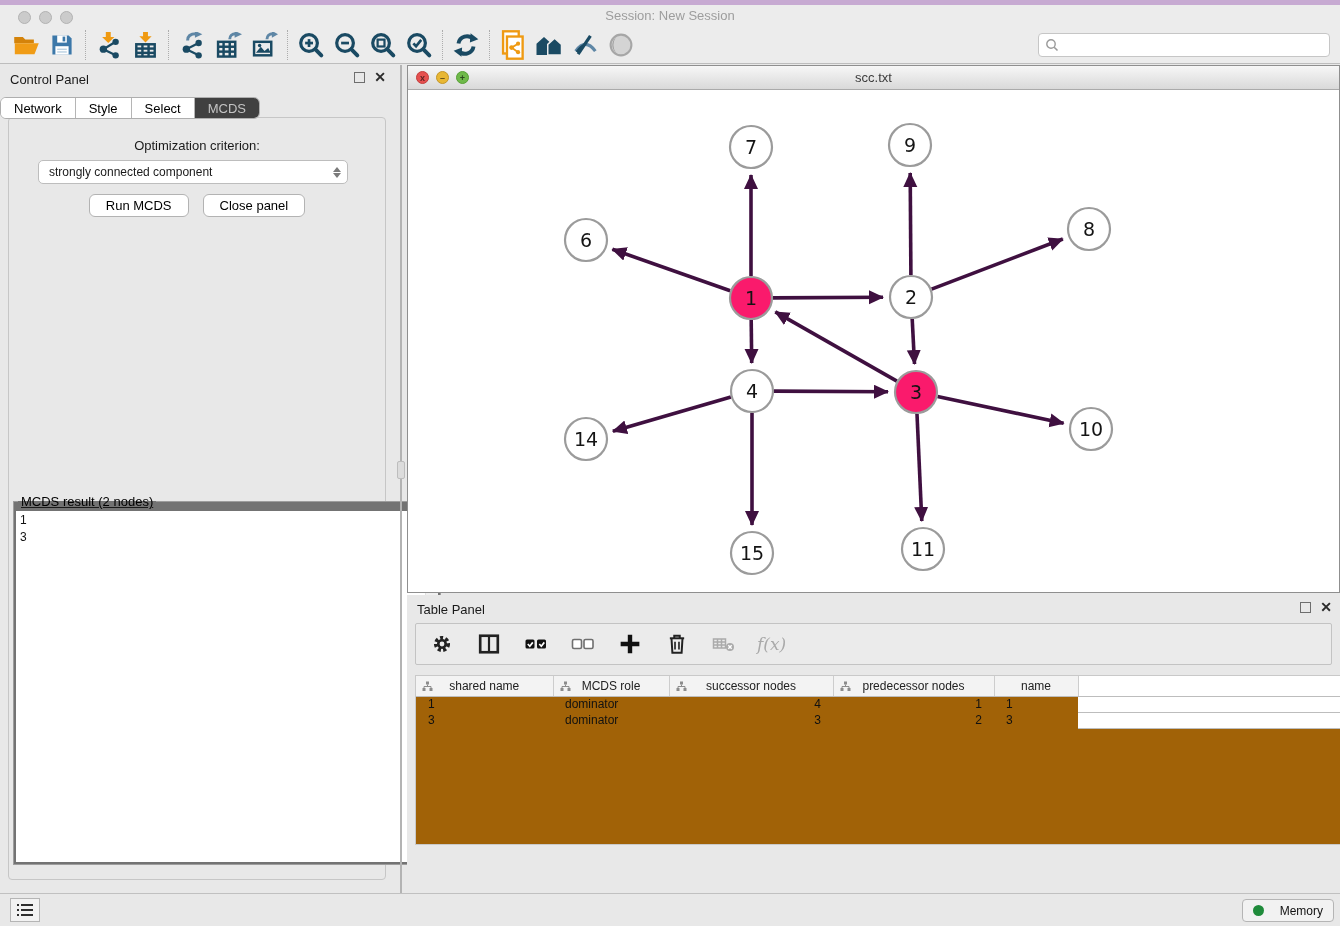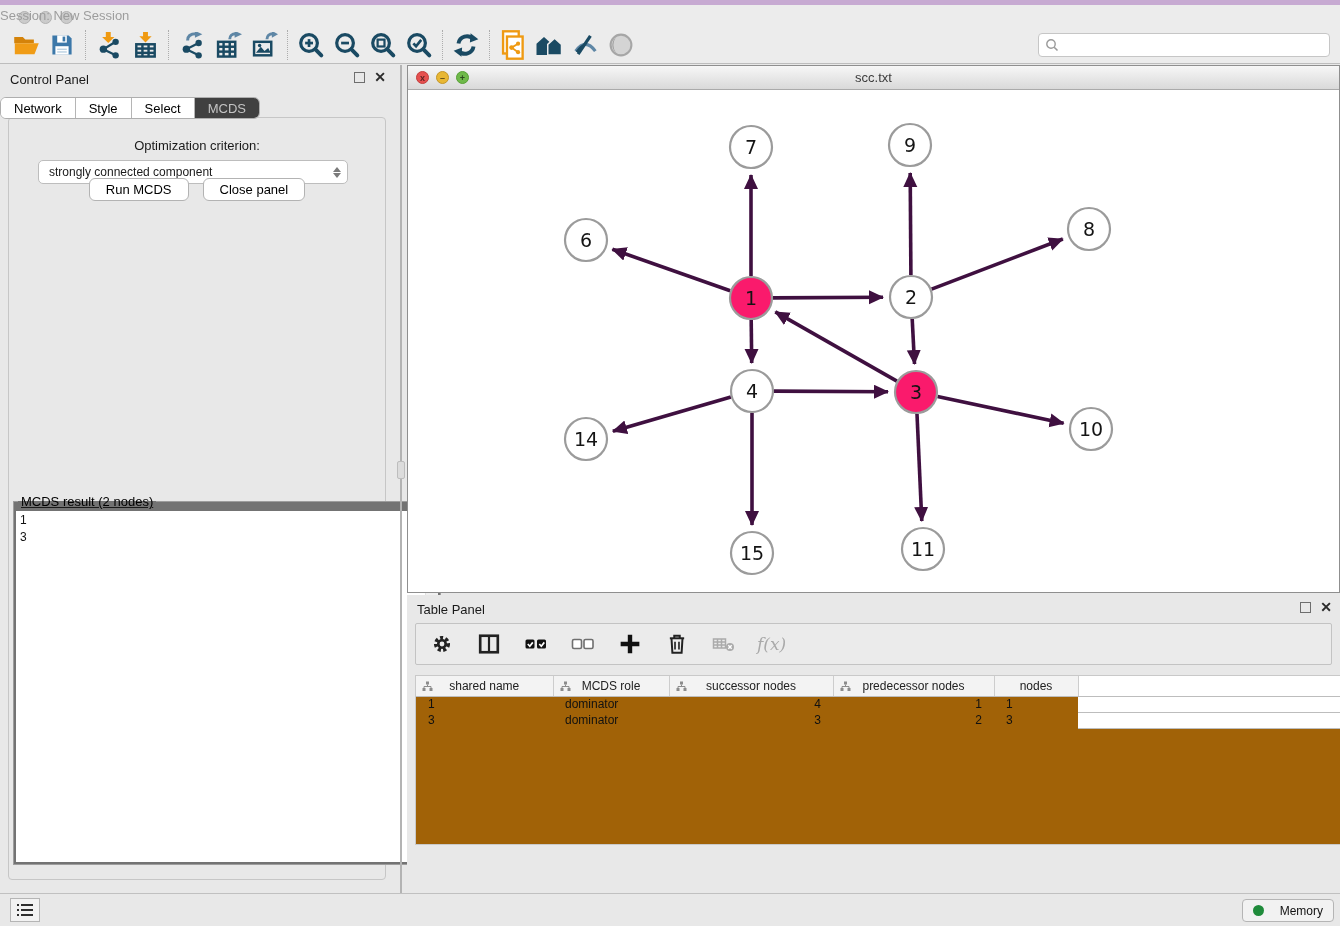--- a/index.html
+++ b/index.html
@@ -3,21 +3,21 @@
 <meta charset="utf-8">
 <style>
   * { margin:0; padding:0; box-sizing:border-box; }
   html,body { width:1340px; height:926px; }
   body { font-family:"Liberation Sans", sans-serif; background:#e8e8e8; position:relative; overflow:hidden; font-size:13px; color:#1a1a1a; }
 
   
   .titlebar { position:absolute; left:0; top:0; width:1340px; height:27px; background:#ececec; border-top:5px solid #c7aad2; }
   .traffic { position:absolute; top:6px; left:18px; display:flex; gap:8px; }
   .traffic .dot { width:13px; height:13px; border-radius:50%; background:#cbcbcb; border:1px solid #b2b2b2; position:relative; font-size:9px; line-height:11px; text-align:center; color:rgba(0,0,0,.55); font-weight:bold; }
-  .titlebar .title { position:absolute; left:0; right:0; top:3px; text-align:left; color:#9d9d9d; font-size:13px; }
+  .titlebar .title { position:absolute; left:0; right:0; top:3px; text-align:center; color:#9d9d9d; font-size:13px; }
 
   
   .toolbar { position:absolute; left:0; top:27px; width:1340px; height:37px; background:#ececec; border-bottom:1px solid #bdbdbd; display:flex; align-items:center; padding:0 10px 0 8px; }
   .tbtn { width:36px; height:30px; display:flex; align-items:center; justify-content:center; background:none; border:none; }
   .sep { width:1px; height:30px; border-left:1px dotted #adadad; margin:0 5px; }
   .searchbox { margin-left:auto; width:292px; height:24px; background:#fff; border:1px solid #c6c6c6; border-radius:4px; display:flex; align-items:center; padding:0 6px; }
   .searchbox input { border:none; outline:none; flex:1; font-size:12px; font-family:"Liberation Sans",sans-serif; background:transparent; margin-left:5px; }
 
   
   .control-panel { position:absolute; left:0; top:65px; width:394px; height:828px; background:#e8e8e8; }
@@ -32,21 +32,21 @@
   .seg .tab.selected { background:#404040; color:#c3c3c3; }
   .cp-tabs { position:absolute; left:0; right:0; top:32px; text-align:left; z-index:2; }
   .cp-body { position:absolute; left:8px; right:8px; top:52px; bottom:13px; border:1px solid #c6c6c6; border-radius:4px; background:#e8e8e8; }
   .opt-label { position:absolute; left:0; right:0; top:20px; text-align:center; font-size:13px; }
   .dropdown { position:absolute; left:29px; top:42px; width:310px; height:24px; background:#fff; border:1px solid #bdbdbd; border-radius:5px; display:flex; align-items:center; padding:0 6px 0 10px; }
   .dropdown .ddval { flex:1; font-size:12px; }
   .stepper { display:flex; flex-direction:column; align-items:center; gap:1px; }
   .stepper i { width:0; height:0; border-left:4px solid transparent; border-right:4px solid transparent; }
   .stepper .up { border-bottom:5px solid #7a7a7a; }
   .stepper .dn { border-top:5px solid #7a7a7a; }
-  .btn-row { position:absolute; left:0; right:0; top:60px; display:flex; justify-content:center; gap:14px;align-items:flex-end; }
+  .btn-row { position:absolute; left:0; right:0; top:76px; display:flex; justify-content:center; gap:14px;align-items:flex-end; }
   .pbtn { height:23px; padding:0 16px; background:#fff; border:1px solid #b3b3b3; border-radius:6px; font-size:13px; font-family:"Liberation Sans",sans-serif; color:#000; }
   .result-box { position:absolute; left:4px; width:428px; top:376px; height:371px; border:1px solid #9d9d9d; background:#737373;text-decoration:underline; }
   .result-box legend { font-size:13px; padding:0 3px; margin-left:4px; color:#000; }
   .result-inner { position:absolute; left:2px; right:2px; top:2px; bottom:2px; background:#fff; display:flex; }
   .result-text { flex:1; font-size:12px; line-height:17px; padding:1px 4px; color:#111; white-space:pre-line; }
   .result-scroll { width:13px; background:#f0f0f0; border-left:1px solid #e0e0e0; }
 
   
   .vsplit { position:absolute; left:400px; top:65px; width:2px; height:828px; background:#b3b3b3; }
   .vsplit-handle { position:absolute; left:397px; top:461px; width:8px; height:18px; background:#dcdcdc; border:1px solid #bdbdbd; border-radius:2px; }
@@ -485,21 +485,21 @@
                 <path d="M5.5,3.5 V5.5 M2,7 V5.5 H9 V7" stroke="#8c8c8c" fill="none"></path>
               </svg><span>successor nodes</span></th>
           <th><svg class="hicon" width="11" height="11" viewBox="0 0 11 11">
                 <g fill="#8c8c8c">
                   <rect x="4" y="0.5" width="3" height="3"></rect>
                   <rect x="0.5" y="7" width="3" height="3"></rect>
                   <rect x="7.5" y="7" width="3" height="3"></rect>
                 </g>
                 <path d="M5.5,3.5 V5.5 M2,7 V5.5 H9 V7" stroke="#8c8c8c" fill="none"></path>
               </svg><span>predecessor nodes</span></th>
-          <th><span>nodes</span></th>
+          <th><span>name</span></th>
           <th class="fill"></th>
         </tr>
       </thead>
       <tbody>
           <tr>
             <td class="al-l">1</td>
             <td class="al-l">dominator</td>
             <td class="al-r">4</td>
             <td class="al-r">1</td>
             <td class="al-l">1</td>

